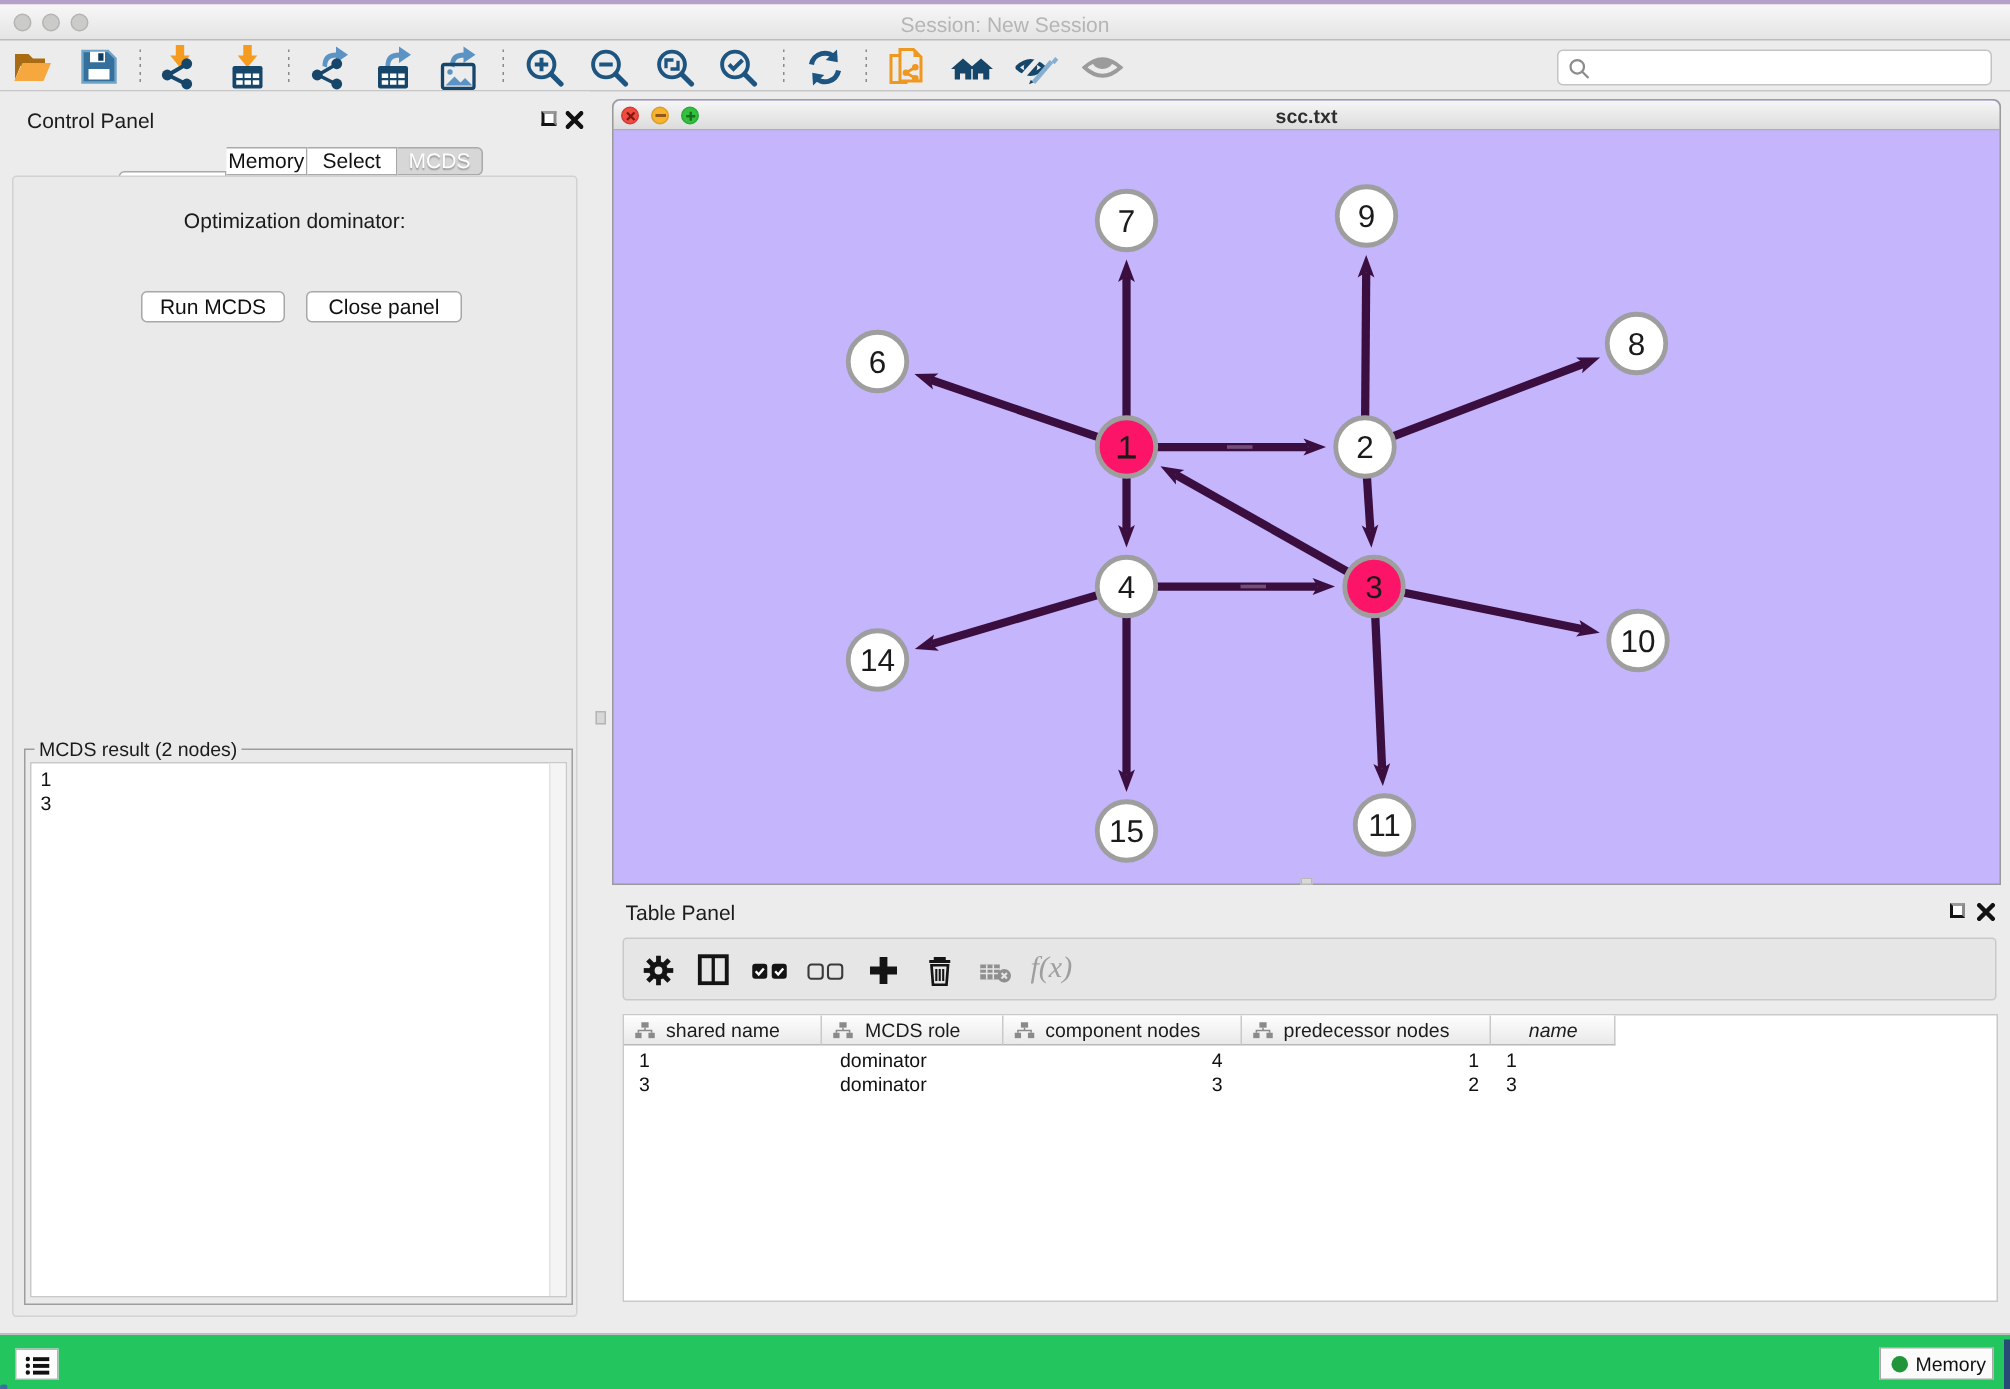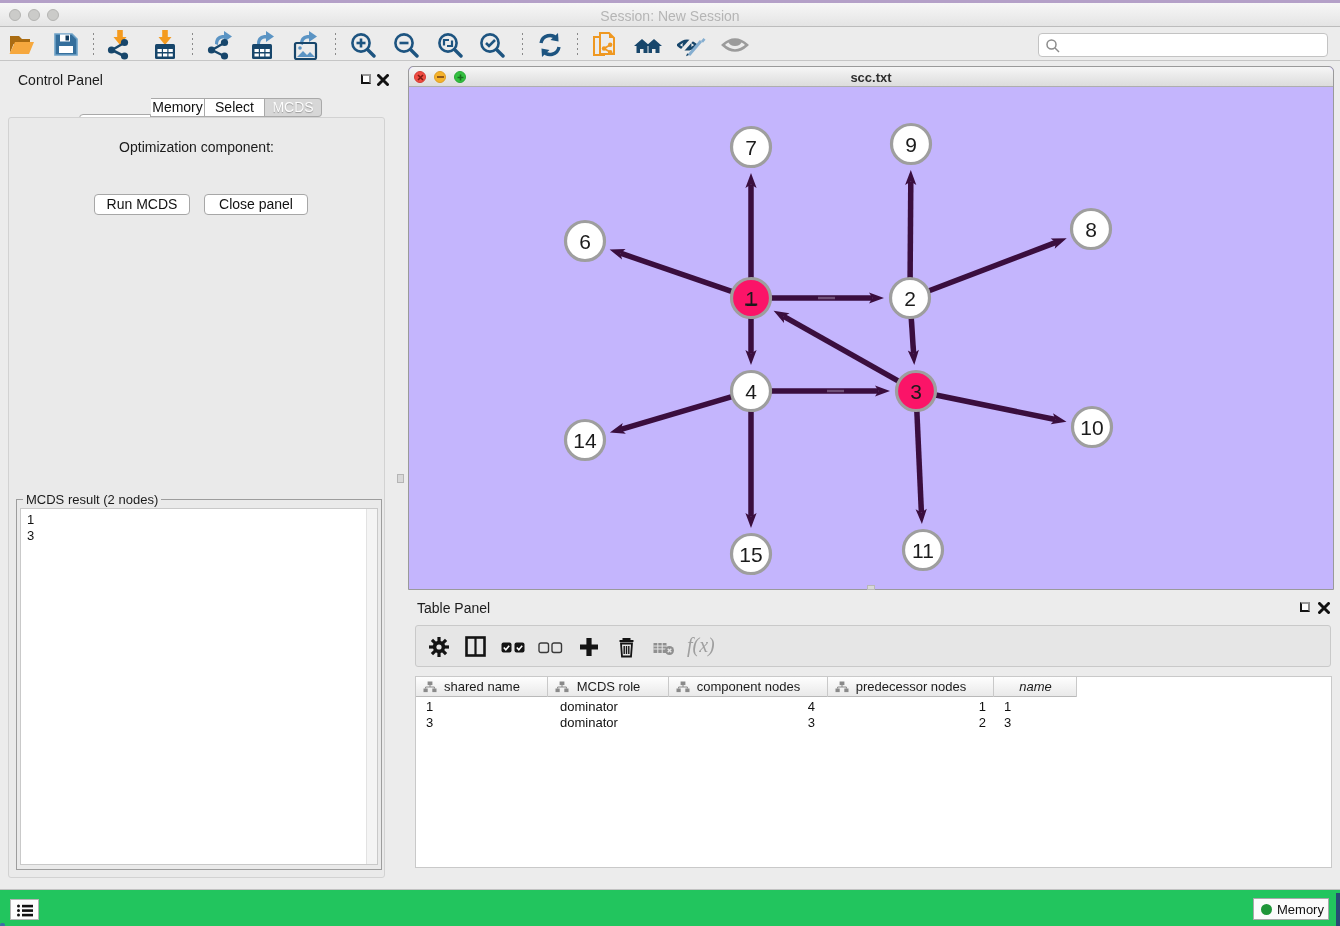--- a/index.html
+++ b/index.html
@@ -152,21 +152,21 @@
     </svg>
 
   <div class="abs" style="left:79px;top:37px;width:243px;height:19px;">
     <div class="abs" style="left:0;top:0;width:72px;height:19px;background:#fff;border:1px solid #a9a9a9;border-radius:4px 0 0 4px;text-align:center;font-size:14px;line-height:17px;color:#3b82f6;margin-top:16px;">Network</div>
     <div class="abs" style="left:72px;top:0;width:54px;height:19px;background:#fff;border:1px solid #a9a9a9;border-left:none;text-align:center;font-size:14px;line-height:17px;color:#111;">Memory</div>
     <div class="abs" style="left:126px;top:0;width:60px;height:19px;background:#fff;border:1px solid #a9a9a9;border-left:none;text-align:center;font-size:14px;line-height:17px;color:#111;">Select</div>
     <div class="abs" style="left:186px;top:0;width:57px;height:19px;background:#d7d7d7;border:1px solid #a9a9a9;border-left:none;border-radius:0 4px 4px 0;text-align:center;font-size:14px;line-height:17px;color:#fdfdfd;text-shadow:0 1px 1px #9a9a9a;">MCDS</div>
   </div>
 
   <div class="abs" style="left:8px;top:56px;width:377px;height:761px;background:#eaeaea;border:1px solid #d2d2d2;border-radius:3px;">
-    <div class="abs" style="left:0;top:21px;width:375px;text-align:center;font-size:14px;color:#1b1b1b;">Optimization component:</div>
+    <div class="abs" style="left:0;top:21px;width:375px;text-align:center;font-size:14px;color:#1b1b1b;">Optimization dominator:</div>
 
 
     <div class="abs" style="left:85px;top:76px;width:96px;height:21px;background:#fff;border:1px solid #a7a7a7;border-radius:4px;text-align:center;font-size:14px;line-height:19px;color:#111;">Run MCDS</div>
     <div class="abs" style="left:195px;top:76px;width:104px;height:21px;background:#fff;border:1px solid #a7a7a7;border-radius:4px;text-align:center;font-size:14px;line-height:19px;color:#111;">Close panel</div>
 
     <div class="abs" style="left:7px;top:381px;width:366px;height:371px;border:1px solid #9d9d9d;"></div>
     <div class="abs" style="left:14px;top:374px;background:#eaeaea;padding:0 3px;font-size:13px;color:#1b1b1b;">MCDS result (2 nodes)</div>
     <div class="abs" style="left:11px;top:390px;width:358px;height:357px;background:#fff;border:1px solid #c9c9c9;font-size:13px;color:#111;padding:3px 0 0 6px;line-height:16px;">1<br>3</div>
     <div class="abs" style="left:357px;top:391px;width:11px;height:355px;background:#f4f4f4;border-left:1px solid #e2e2e2;"></div>
   </div>

